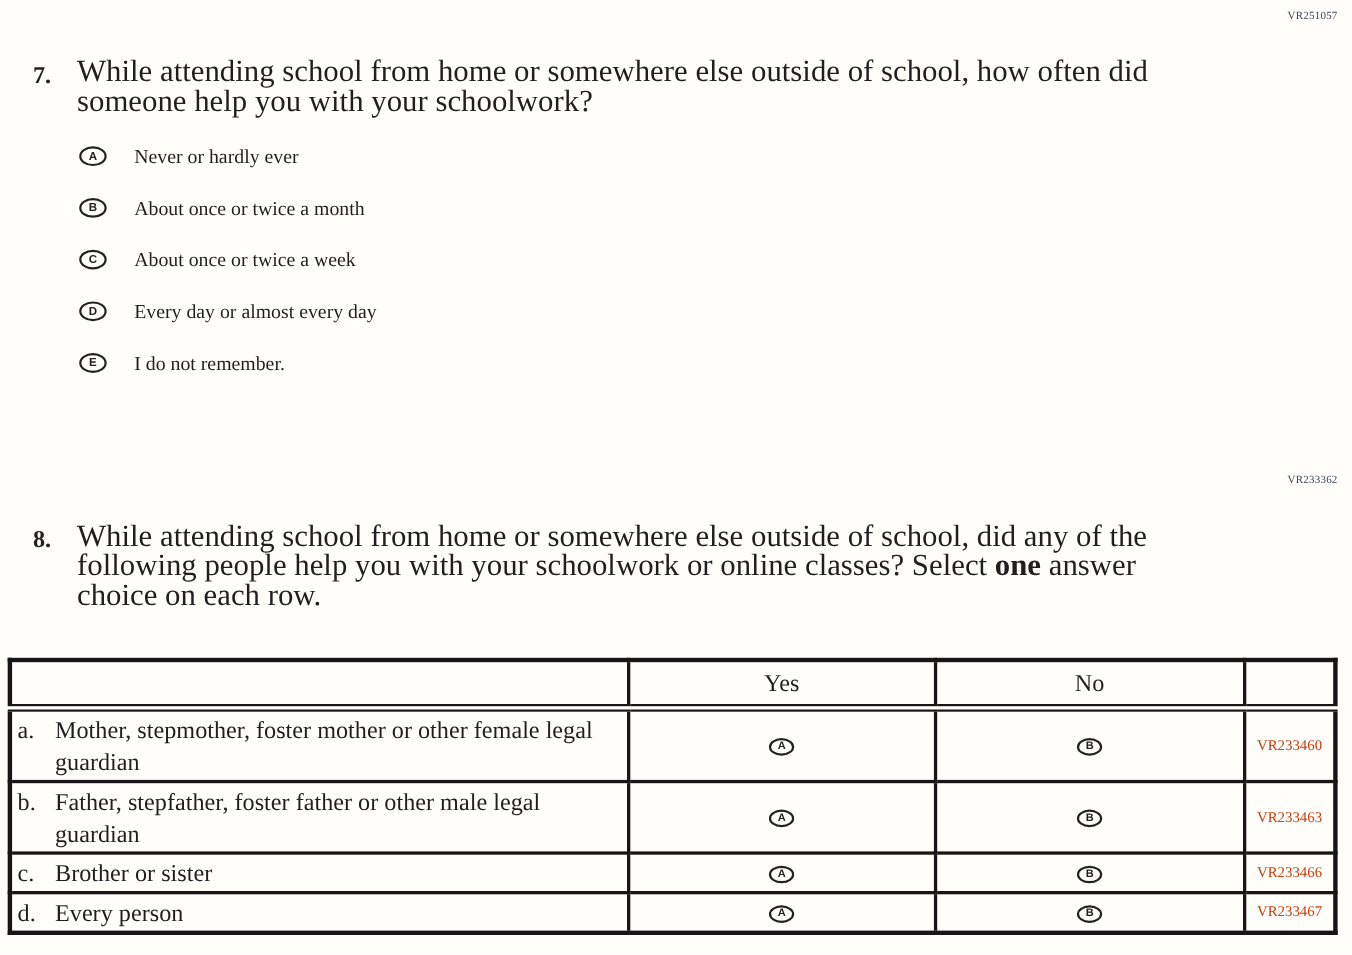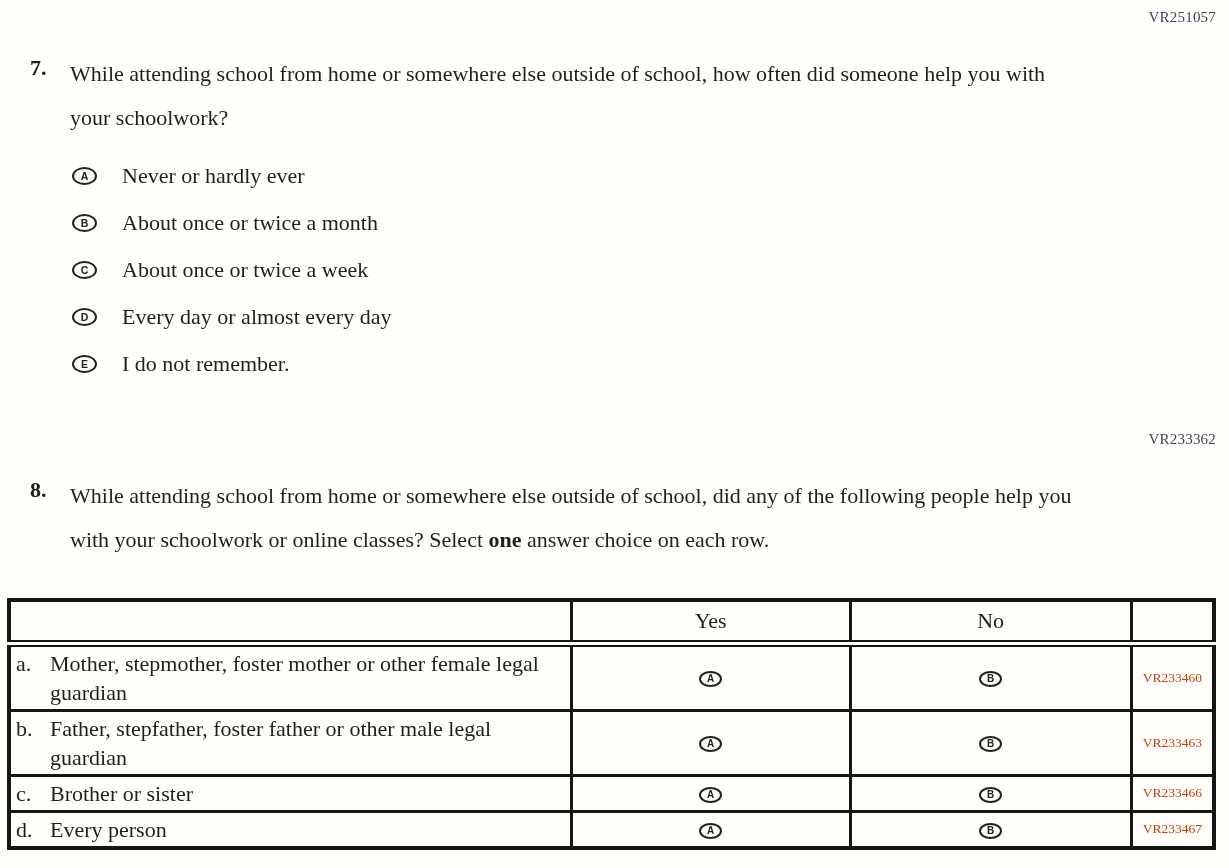--- a/index.html
+++ b/index.html
@@ -11,42 +11,42 @@
     background: #fffefb;
     font-family: "Liberation Serif", serif;
     color: #1f1f1f;
     overflow: hidden;
   }
 
   
   .vr-code {
     position: absolute;
     right: 13px;
-    font-size: 15px;
+    font-size: 10px;
     color: #3c4657;
     letter-spacing: 0.2px;
   }
   .vr-code.top { top: 9px; }
   .vr-code.mid { top: 431px; margin-left: 12px; }
 
   
   .question { position: absolute; left: 30px; }
   .q7 { top: 52px; }
   .q8 { top: 474px; }
   .q-line { display: flex; align-items: flex-start; }
   .q-num {
     font-weight: bold;
     font-size: 22px;
     width: 40px;
     flex-shrink: 0;
     line-height: 31px;
   }
   .q-text {
-    font-size: 22px;
-    line-height: 44px;
+    font-size: 28px;
+    line-height: 27px;
     max-width: 1010px;
   }
   .q8 .q-text { max-width: 1020px; }
   .bold-inline { font-weight: bold; }
 
   
   .options { margin-left: 42px; margin-top: 23px; }
   .option-row {
     display: flex;
     align-items: center;
@@ -63,21 +63,21 @@
     border-radius: 50%;
     font-family: "Liberation Sans", sans-serif;
     font-size: 10.5px;
     font-weight: 600;
     line-height: 1;
     color: #222222;
     flex-shrink: 0;
   }
   .option-label {
     margin-left: 25px;
-    font-size: 22px;
+    font-size: 18px;
     line-height: 26px;
   }
 
   
   .answer-table {
     position: absolute;
     left: 7px;
     top: 598px;
     width: 1209px;
     border-collapse: collapse;

